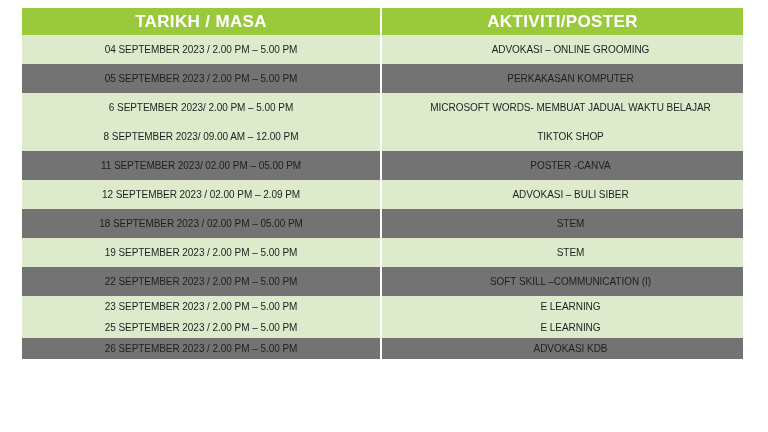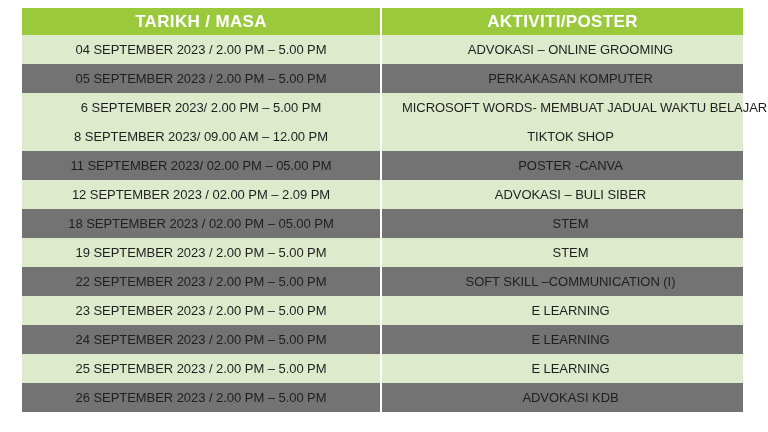--- a/index.html
+++ b/index.html
@@ -38,31 +38,31 @@
     text-align: center;
     height: 27px;
     padding: 0 4px;
     border-right: 2px solid #ffffff;
     white-space: nowrap;
   }
   thead th:last-child { border-right: none; }
 
   tbody td {
     text-align: center;
-    font-size: 13px;
+    font-size: 10px;
     color: #1f1f1f;
     padding: 0 4px;
     border-right: 2px solid #ffffff;
     white-space: nowrap;
     letter-spacing: -0.05px;
   }
   tbody td:last-child { border-right: none; padding-left: 20px; }
 
   tbody tr.tall td { height: 29px; }
-  tbody tr.short td { height: 29px; }
+  tbody tr.short td { height: 21px; }
 
   tbody tr.shade-dark td { background: #DDEACC; }
   tbody tr.shade-light td { background: #737373; }
 </style>
 </head>
 <body>
 
 <div id="schedule-wrap">
   <table class="schedule">
     <colgroup>
@@ -109,24 +109,20 @@
         <td>STEM</td>
       </tr>
       <tr class="tall shade-light">
         <td>22 SEPTEMBER 2023 / 2.00 PM – 5.00 PM</td>
         <td>SOFT SKILL –COMMUNICATION (I)</td>
       </tr>
       <tr class="short shade-dark">
         <td>23 SEPTEMBER 2023 / 2.00 PM – 5.00 PM</td>
         <td>E LEARNING</td>
       </tr>
-      <tr class="short shade-light">
-        <td>24 SEPTEMBER 2023 / 2.00 PM – 5.00 PM</td>
-        <td>E LEARNING</td>
-      </tr>
       <tr class="short shade-dark">
         <td>25 SEPTEMBER 2023 / 2.00 PM – 5.00 PM</td>
         <td>E LEARNING</td>
       </tr>
       <tr class="short shade-light">
         <td>26 SEPTEMBER 2023 / 2.00 PM – 5.00 PM</td>
         <td>ADVOKASI KDB</td>
       </tr>
     </tbody>
   </table>

